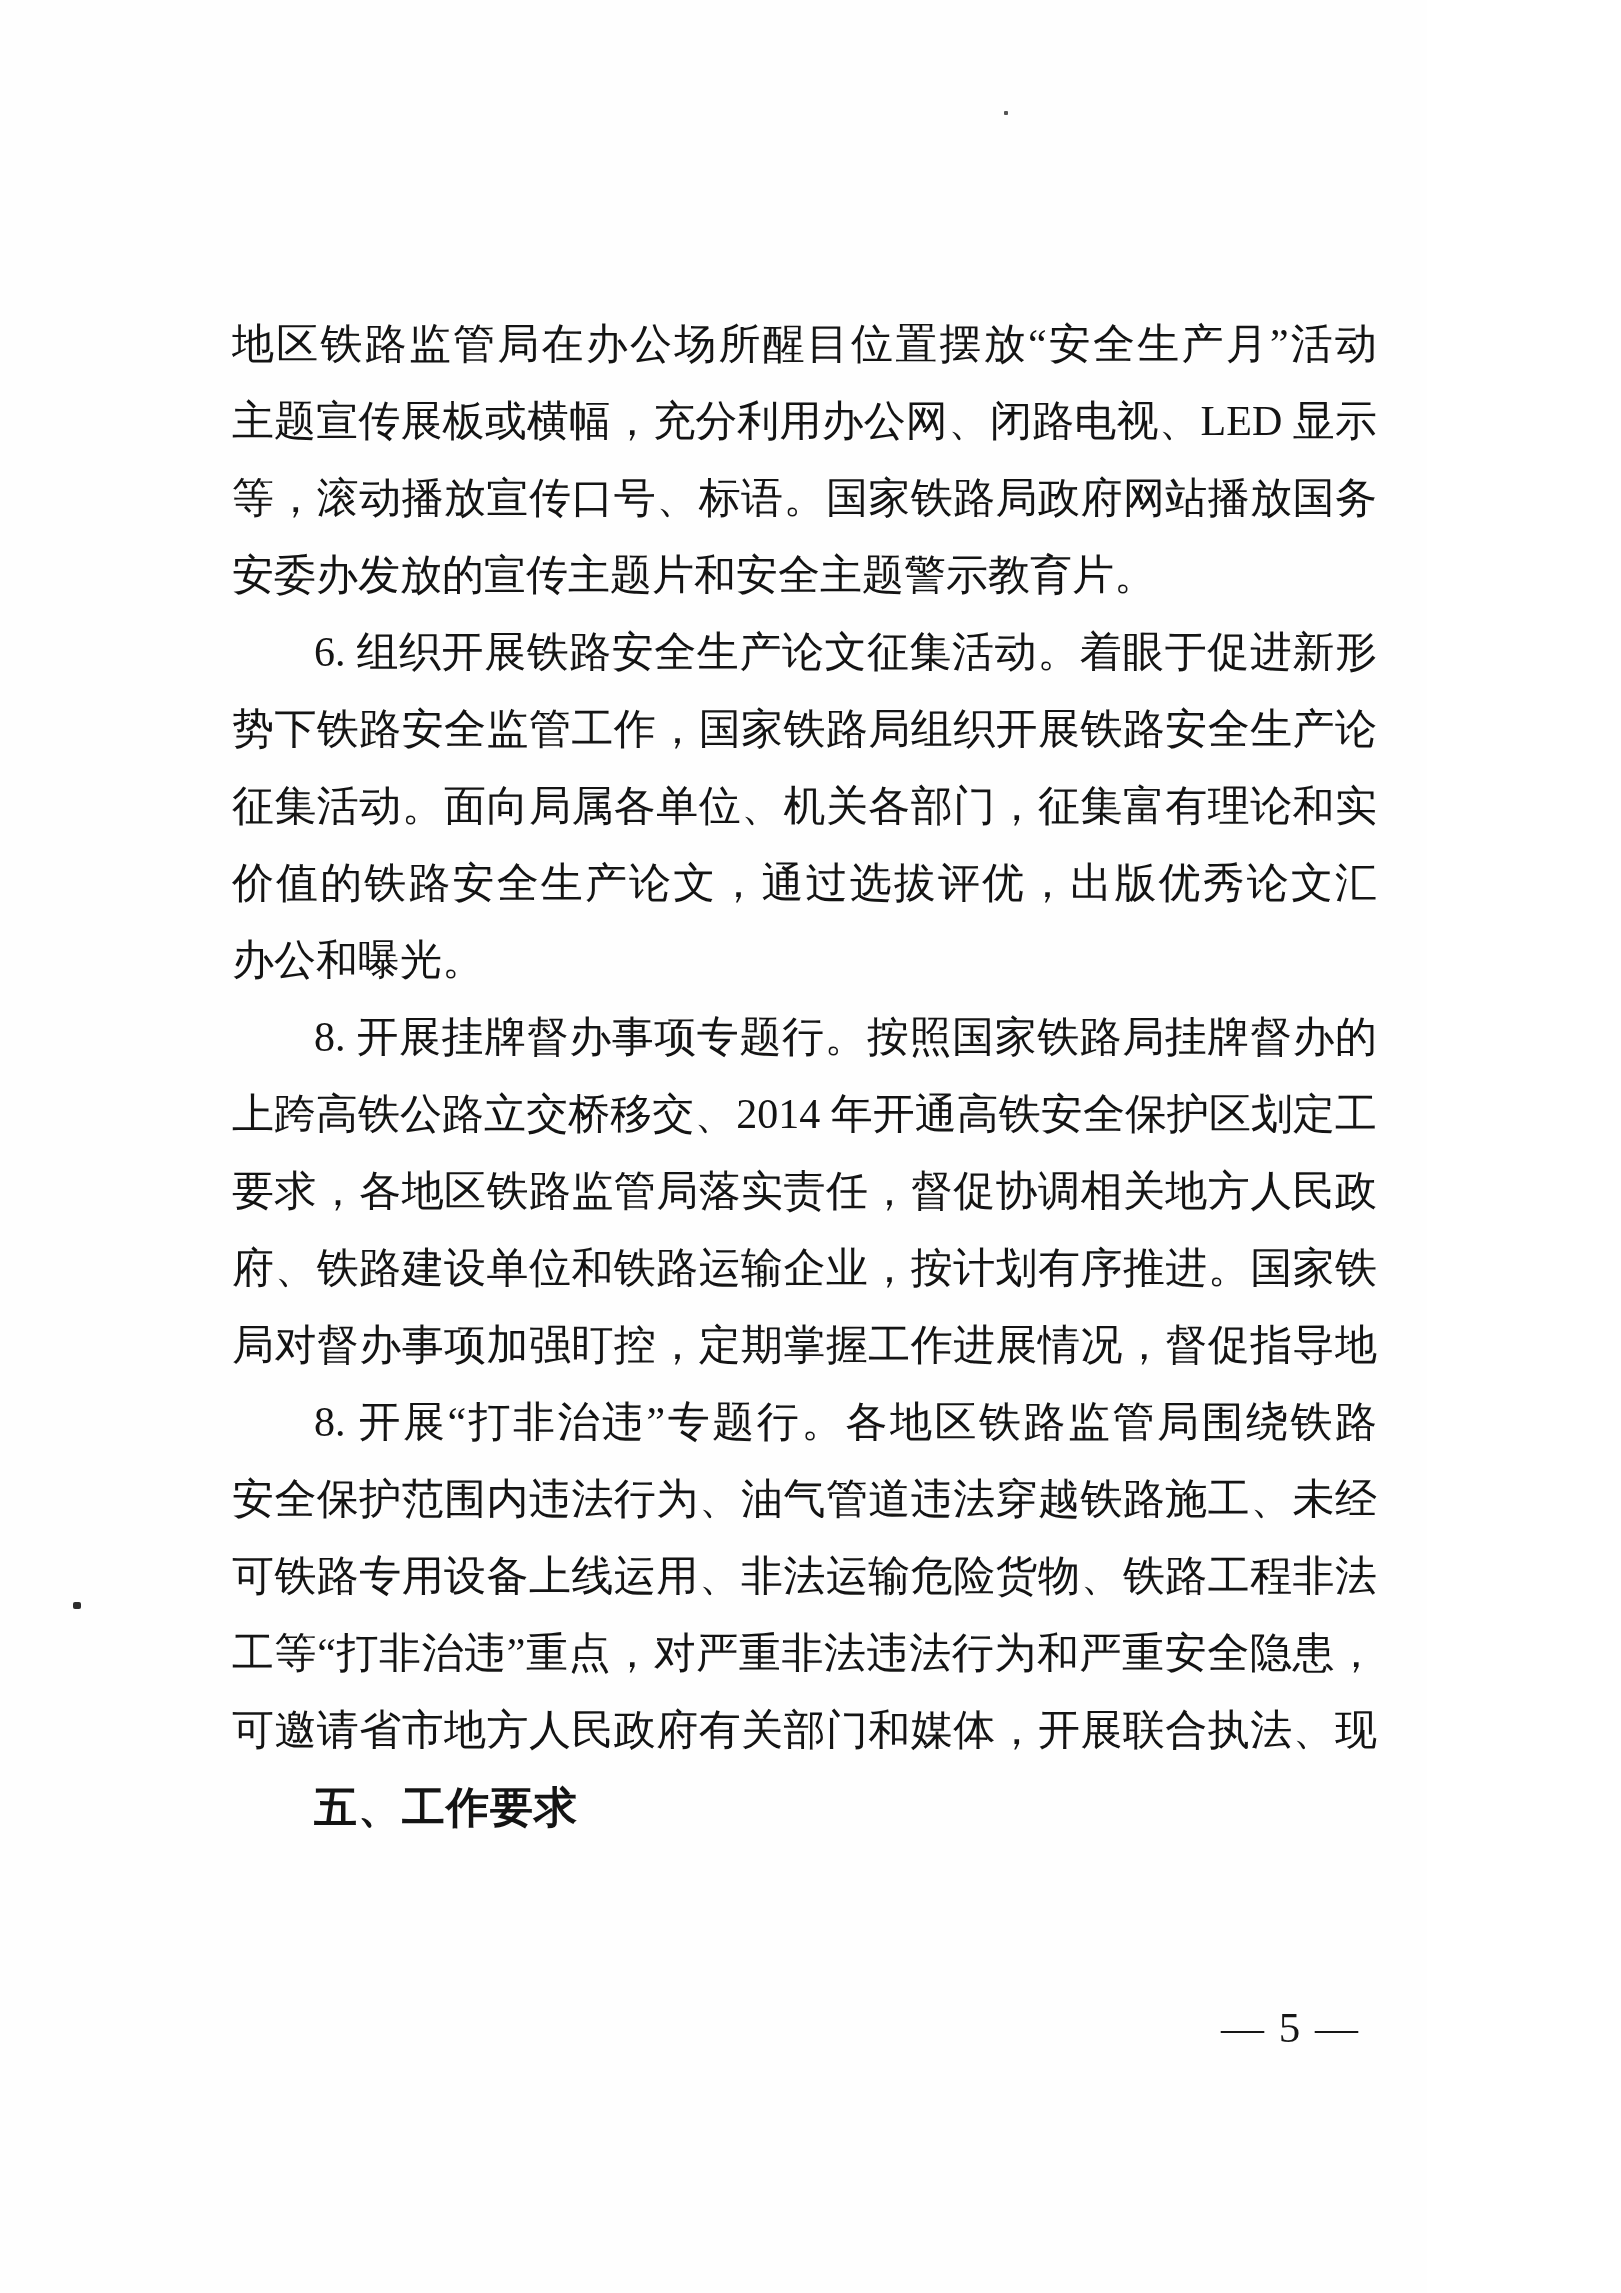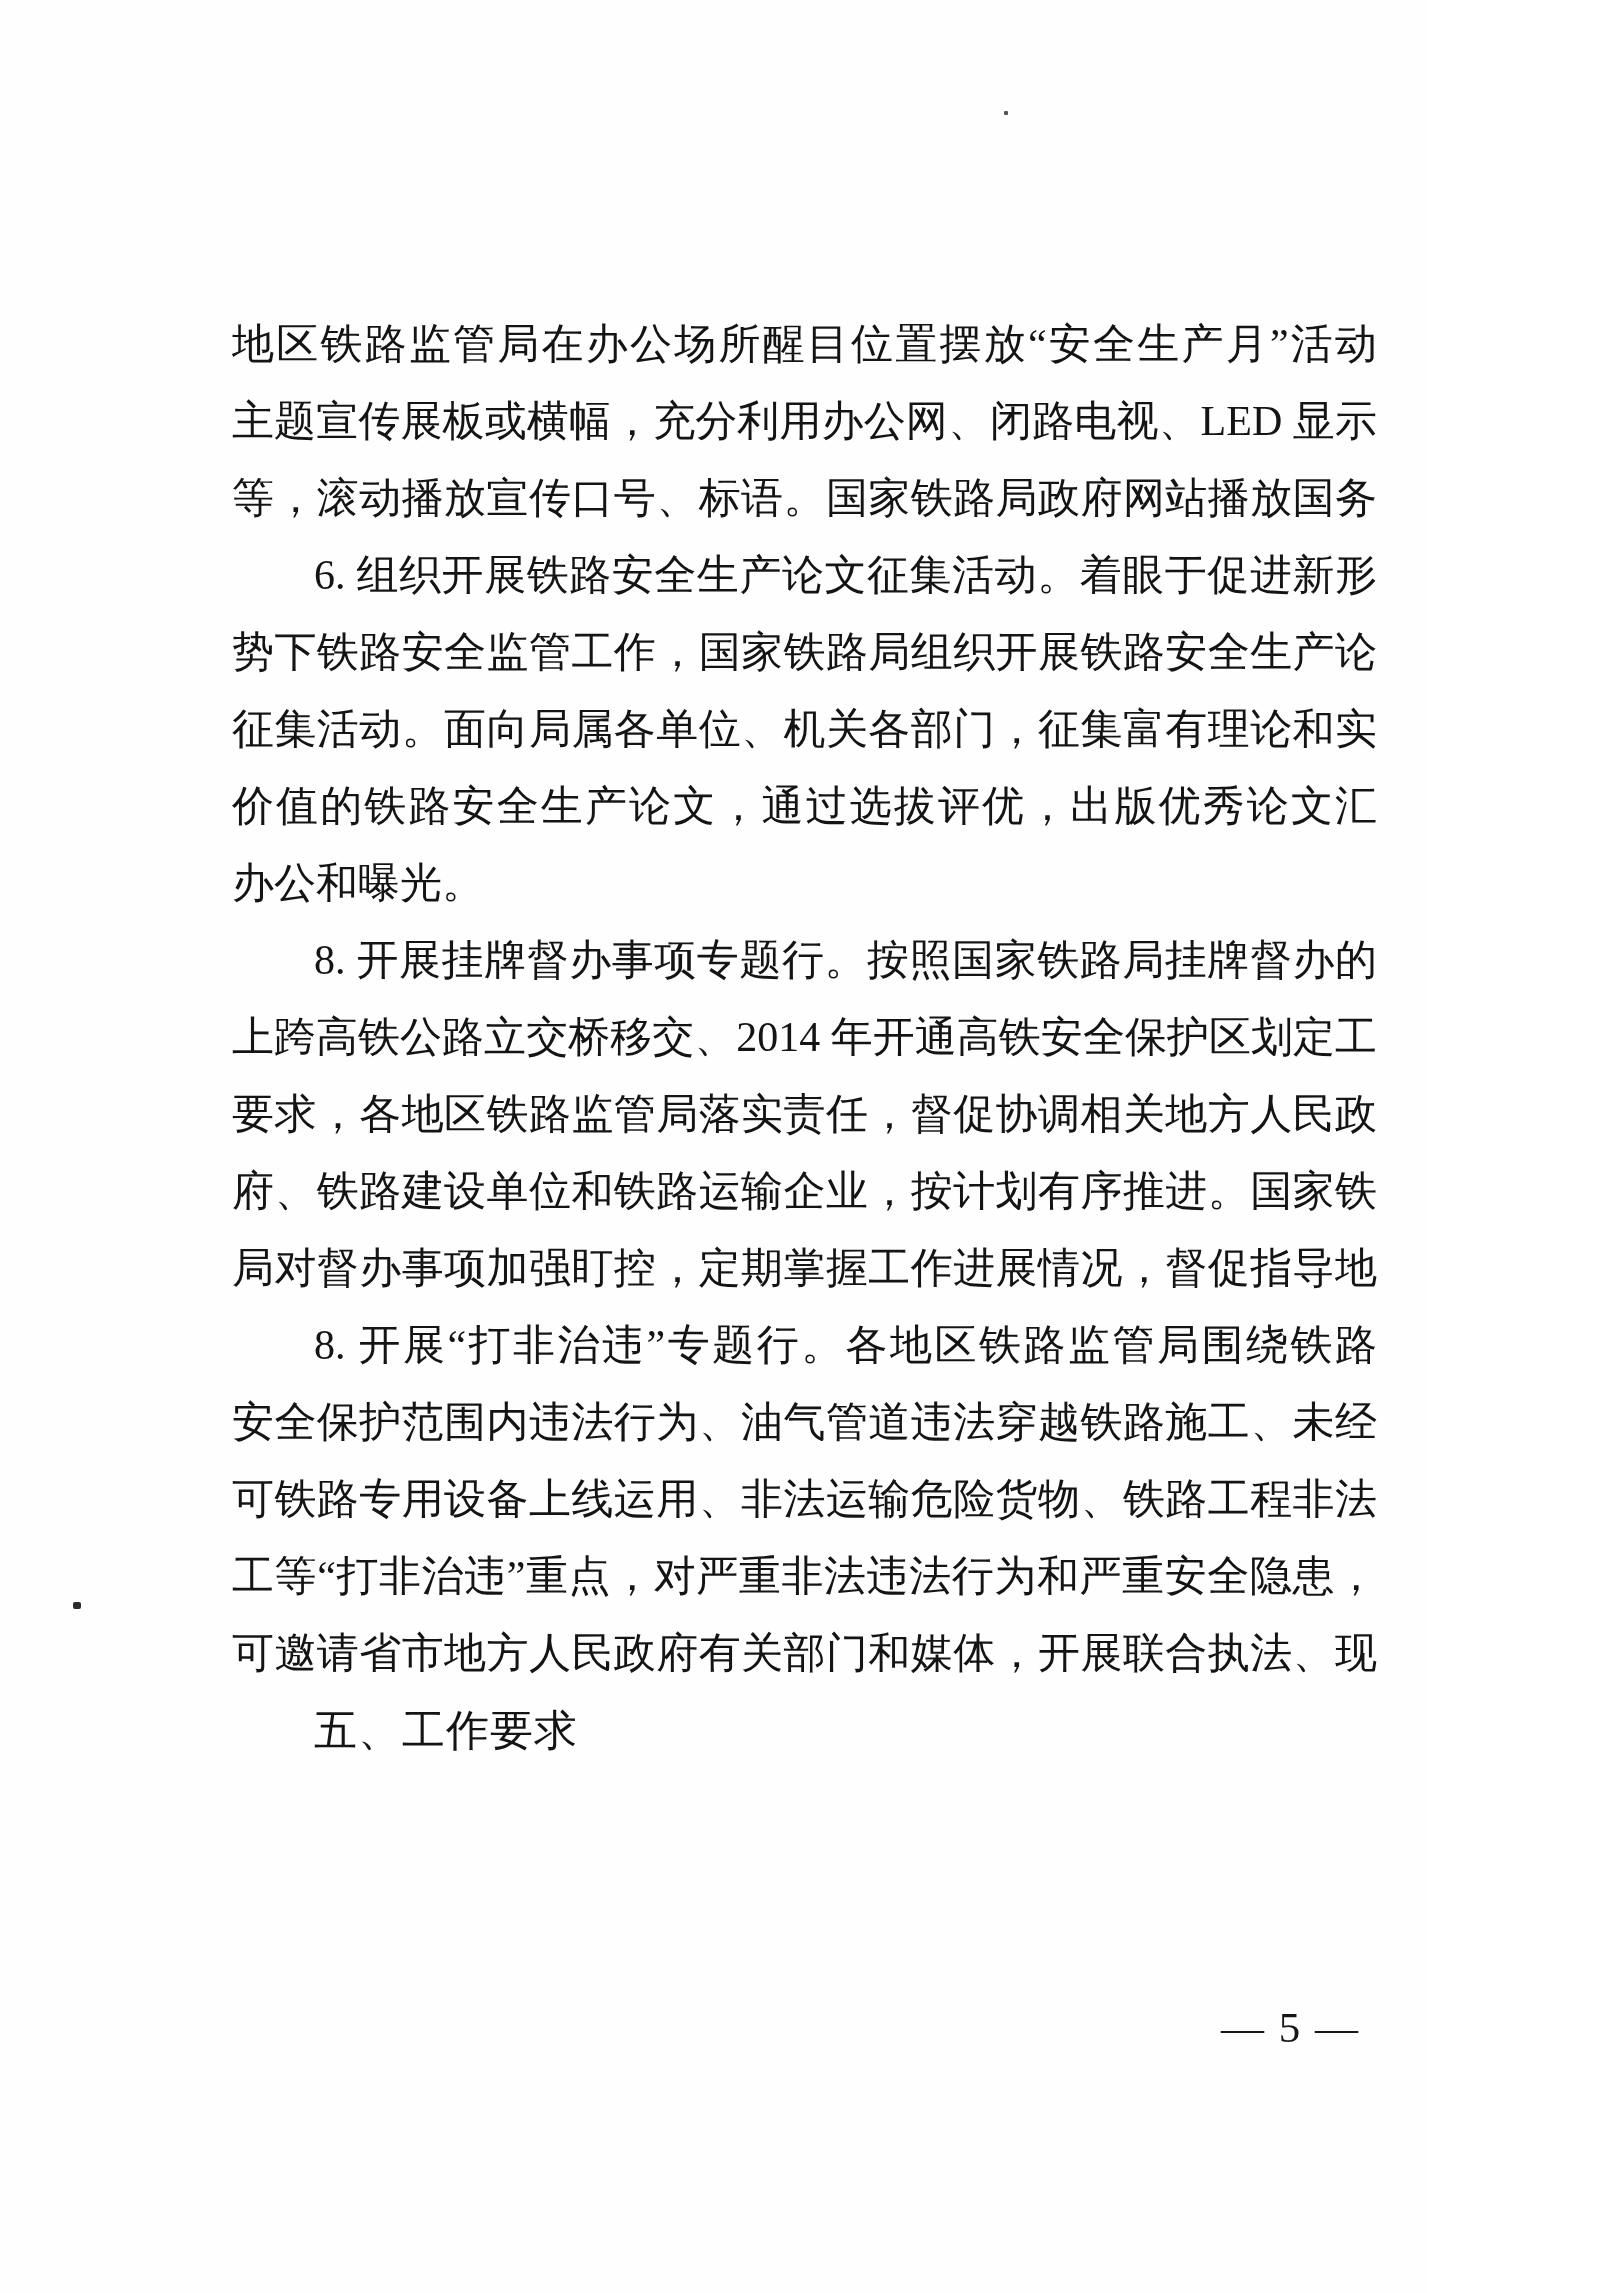--- a/index.html
+++ b/index.html
@@ -33,21 +33,21 @@
   }
   .line.last {
     text-align: left;
     text-align-last: left;
   }
   .line.indent {
     text-indent: 82px;
   }
   .line.heading {
     font-family: "Liberation Sans", "DejaVu Sans", sans-serif;
-    font-weight: 400;
+    font-weight: 700;
     font-size: 43px;
     text-align: center;
     text-align-last: left;
     letter-spacing: 1px;
   }
   .page-num {
     position: absolute;
     left: 1221px;
     top: 2000px;
     font-size: 43px;
@@ -79,20 +79,21 @@
 </style>
 </head>
 <body>
 
 <div class="page">
   <div class="content">
     <div id="lines">
         <div class="line">地区铁路监管局在办公场所醒目位置摆放“安全生产月”活动</div>
         <div class="line">主题宣传展板或横幅，充分利用办公网、闭路电视、LED 显示屏</div>
         <div class="line">等，滚动播放宣传口号、标语。国家铁路局政府网站播放国务院</div>
+        <div class="line last">安委办发放的宣传主题片和安全主题警示教育片。</div>
         <div class="line indent">6. 组织开展铁路安全生产论文征集活动。着眼于促进新形</div>
         <div class="line">势下铁路安全监管工作，国家铁路局组织开展铁路安全生产论文</div>
         <div class="line">征集活动。面向局属各单位、机关各部门，征集富有理论和实践</div>
         <div class="line">价值的铁路安全生产论文，通过选拔评优，出版优秀论文汇编，</div>
         <div class="line last">办公和曝光。</div>
         <div class="line indent">8. 开展挂牌督办事项专题行。按照国家铁路局挂牌督办的</div>
         <div class="line">上跨高铁公路立交桥移交、2014 年开通高铁安全保护区划定工作</div>
         <div class="line">要求，各地区铁路监管局落实责任，督促协调相关地方人民政</div>
         <div class="line">府、铁路建设单位和铁路运输企业，按计划有序推进。国家铁路</div>
         <div class="line">局对督办事项加强盯控，定期掌握工作进展情况，督促指导地区</div>

